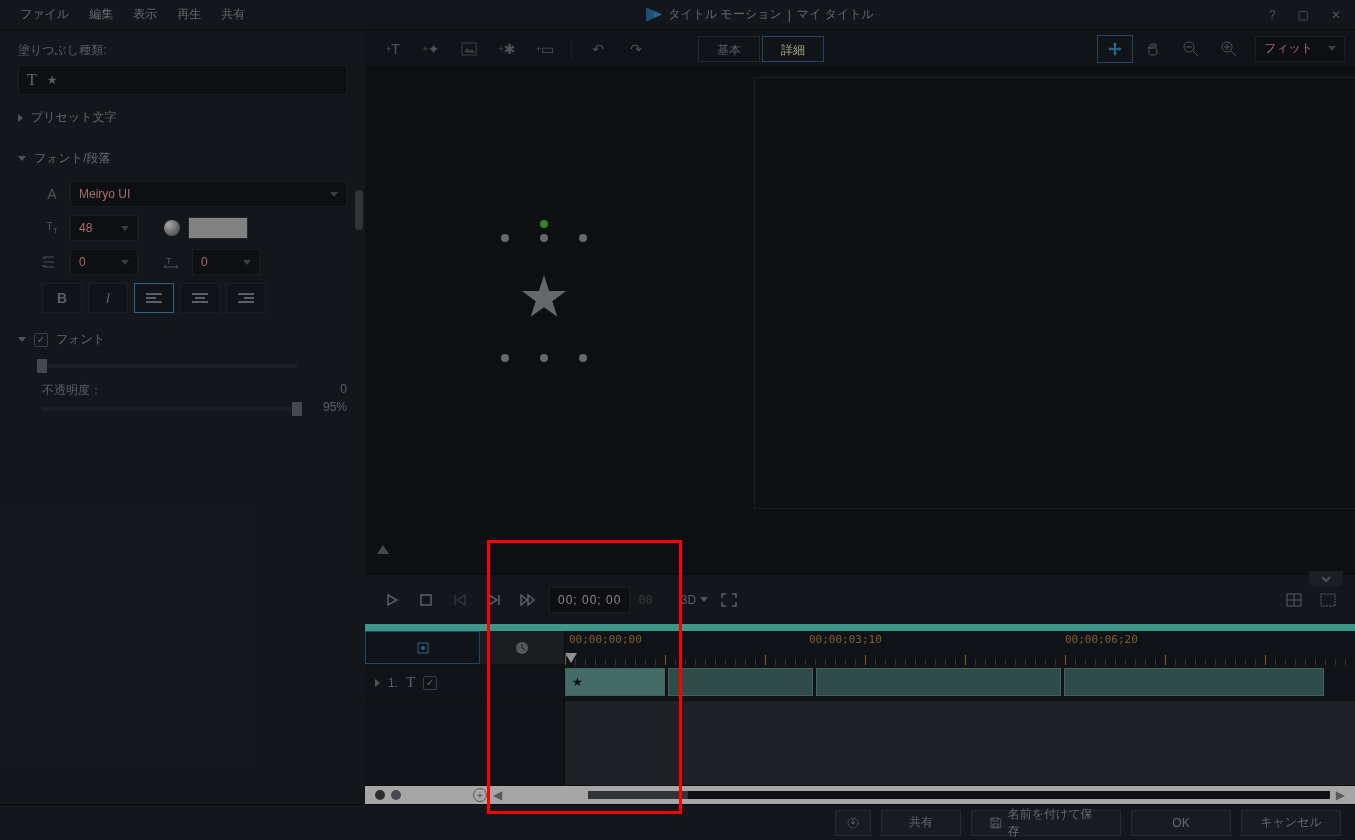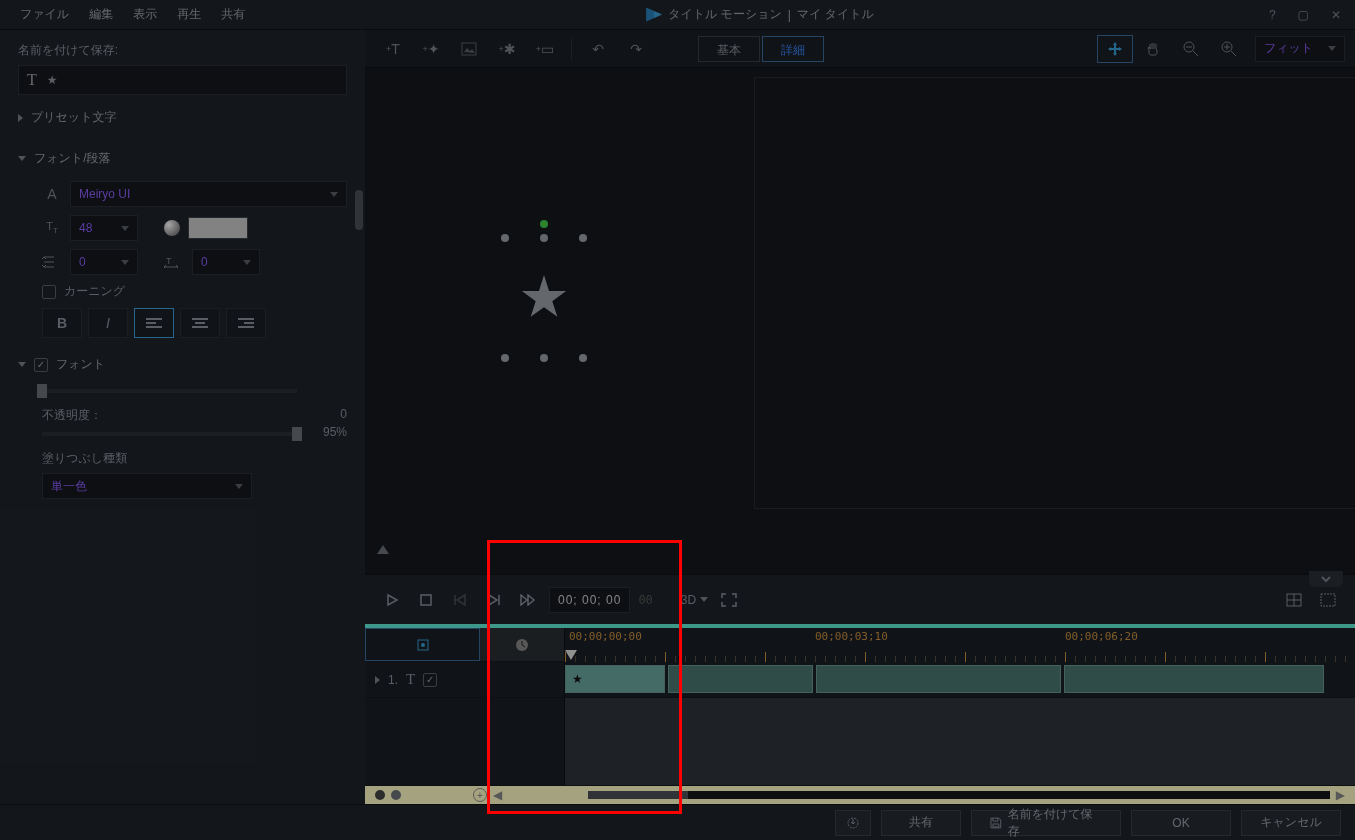--- a/index.html
+++ b/index.html
@@ -33,21 +33,21 @@
 
 .panel-body{padding:0 18px;overflow-y:auto;flex:1}
 .section{margin-bottom:12px}
 .sec-head{display:flex;align-items:center;gap:8px;padding:6px 0;cursor:pointer;color:#9aa0a8}
 .arrow{width:0;height:0;border-left:5px solid #7a8088;border-top:4px solid transparent;border-bottom:4px solid transparent}
 .arrow.down{border-left:4px solid transparent;border-right:4px solid transparent;border-top:5px solid #7a8088;border-bottom:none}
 .chkbox{width:14px;height:14px;border:1px solid #5a6068;border-radius:2px;display:inline-flex;align-items:center;justify-content:center;font-size:10px;color:#9aa0a8}
 
 .row{display:flex;align-items:center;gap:8px;margin:8px 0 8px 24px}
 .icon-slot{width:20px;text-align:center;color:#7a8088;font-size:14px}
-.dropdown{background:#14171c;border:1px solid #2a3038;height:26px;display:flex;align-items:center;padding:0 8px;color:#8b5cf6;position:relative}
+.dropdown{background:#14171c;border:1px solid #2a3038;height:26px;display:flex;align-items:center;padding:0 8px;color:#fca5a5;position:relative}
 .dropdown::after{content:"";position:absolute;right:8px;width:0;height:0;border-left:4px solid transparent;border-right:4px solid transparent;border-top:5px solid #5a6068}
 .color-swatch{width:60px;height:22px;background:#c8c8c8;border:1px solid #3a4048}
 .gradient-ball{width:16px;height:16px;border-radius:50%;background:radial-gradient(circle at 30% 30%,#fff,#555)}
 
 .btnrow{display:flex;gap:6px;margin:8px 0 8px 24px}
 .sqbtn{width:40px;height:30px;border:1px solid #2a3038;background:#1a1e24;display:flex;align-items:center;justify-content:center;color:#8a9099;cursor:pointer;font-size:14px}
 .sqbtn.active{border-color:#3a9fd8;color:#3a9fd8}
 .align-lines{display:flex;flex-direction:column;gap:2px}
 .align-lines span{width:16px;height:2px;background:#8a9099}
 .align-lines.left span:nth-child(2){width:10px}
@@ -57,41 +57,41 @@
 .slider-row{margin:10px 0 14px 24px}
 .slider-row label{display:block;margin-bottom:8px;color:#8a9099}
 .slider-track{position:relative;height:4px;background:#2a3038;margin-right:50px}
 .slider-thumb{position:absolute;width:10px;height:14px;background:#6a7078;top:-5px;transform:translateX(-50%)}
 .slider-val{position:absolute;right:0;top:-4px;color:#8a9099}
 
 
 .canvas-toolbar{height:38px;background:#1a1e24;display:flex;align-items:center;padding:0 10px;gap:2px;border-bottom:1px solid #0e1115}
 .tbtn{width:36px;height:28px;display:flex;align-items:center;justify-content:center;color:#7a8088;cursor:pointer;border:1px solid transparent;font-size:14px}
 .tbtn-txt{padding:0 18px;height:26px;line-height:26px;color:#8a9099;border:1px solid #3a4048;cursor:pointer;font-size:12px}
-.tbtn-txt.active{color:#3b82f6;border-color:#3a6a98}
+.tbtn-txt.active{color:#fef9c3;border-color:#3a6a98}
 .tbtn.active{border-color:#3a6a98;color:#3a9fd8}
 .sep{width:1px;height:22px;background:#2a3038;margin:0 6px}
 
 
 .stage{flex:1;background:#15181d;position:relative;display:flex;align-items:flex-start;justify-content:flex-start}
 .title-safe{position:absolute;left:390px;top:10px;width:820px;height:430px;outline:1px solid #262b31}
 .selbox{position:absolute;left:140px;top:170px;width:78px;height:120px}
 .selhandle{position:absolute;width:8px;height:8px;background:#9aa0a8;border-radius:50%}
 .selbox .rot{position:absolute;left:50%;top:-18px;width:8px;height:8px;background:#4c4;border-radius:50%;transform:translateX(-50%)}
 .star{position:absolute;left:50%;top:50%;width:46px;height:46px;transform:translate(-50%,-50%);background:#9aa0a8;clip-path:polygon(50% 0%,61% 35%,98% 35%,68% 57%,79% 91%,50% 70%,21% 91%,32% 57%,2% 35%,39% 35%)}
 .tri-ind{position:absolute;left:12px;bottom:20px;width:0;height:0;border-left:6px solid transparent;border-right:6px solid transparent;border-bottom:9px solid #6a7078}
 
 
 .playbar{height:50px;background:#1e2329;display:flex;align-items:center;padding:0 14px;gap:8px;position:relative;border-top:1px solid #0e1115}
 .pbtn{width:26px;height:26px;display:flex;align-items:center;justify-content:center;color:#8a9099;cursor:pointer}
 .timecode{background:#14171c;border:1px solid #2a3038;height:26px;padding:0 8px;display:flex;align-items:center;color:#ccc;font-family:monospace;letter-spacing:1px}
 .collapse-btn{position:absolute;right:12px;top:-4px;width:34px;height:16px;background:#2a3038;border-radius:0 0 6px 6px;display:flex;align-items:center;justify-content:center;cursor:pointer}
 
 
-.timeline{height:180px;background:#fef9c3;display:flex;flex-direction:column;border-top:4px solid #5eead4}
+.timeline{height:180px;background:#ffffff;display:flex;flex-direction:column;border-top:7px solid #5eead4}
 .tl-row{display:flex;height:34px;border-bottom:1px solid #14171c}
 .tl-head{width:115px;background:#1a1e24;display:flex;align-items:center;justify-content:center;border-right:1px solid #0e1115}
 .tl-head.key{border:1px solid #3a6a98}
 .tl-head-wide{width:200px;background:#1a1e24;display:flex;align-items:center;padding:0 10px;gap:8px;border-right:1px solid #0e1115}
 .tl-body{flex:1;background:#1a1e24;position:relative}
 .ruler{height:34px;position:relative}
 .ruler-label{position:absolute;top:2px;font-family:monospace;font-size:11px;color:#c89040}
 .tick{position:absolute;bottom:0;width:1px;height:6px;background:#5a5040}
 .tick.major{height:10px;background:#c89040}
 .playhead{position:absolute;left:0;top:22px;width:0;height:0;border-left:6px solid transparent;border-right:6px solid transparent;border-top:10px solid #ddd}
@@ -128,21 +128,21 @@
     <span>?</span>
     <span>▢</span>
     <span>✕</span>
   </div>
 </div>
 
 <div class="main">
 
   <div class="sidebar">
     <div class="obj-select">
-      <div class="obj-select-label">名前を付けて保存:</div>
+      <div class="obj-select-label">塗りつぶし種類:</div>
       <div class="obj-select-box">
         <span class="ticon">T</span>
         <span>★</span>
       </div>
     </div>
     <div class="panel-body">
       <div class="section">
         <div class="sec-head">
           <span class="arrow"></span>
           <span>プリセット文字</span>
@@ -182,24 +182,20 @@
           <span class="icon-slot">
             <svg width="14" height="12" viewBox="0 0 14 12">
                 <text x="2" y="8" font-size="9" fill="#7a8088">T</text>
                 <path d="M0 11h14M2 9l-2 2 2 2M12 9l2 2-2 2" stroke="#7a8088" fill="none"></path>
               </svg>
           </span>
           <div class="dropdown" style="width:68px">
             <span>0</span>
           </div>
         </div>
-        <div class="row">
-          <span class="chkbox"></span>
-          <span>カーニング</span>
-        </div>
         <div class="btnrow">
           <div class="sqbtn">
               <b>B</b>
             </div>
           <div class="sqbtn">
               <i>I</i>
             </div>
           <div class="sqbtn active">
               <div class="align-lines left">
                 <span></span>
@@ -234,26 +230,20 @@
             <div class="slider-thumb" style="left:0%"></div>
           </div>
           <span class="slider-val" style="top:18px">0</span>
         </div>
         <div class="slider-row" style="position:relative">
           <label>不透明度：</label>
           <div class="slider-track">
             <div class="slider-thumb" style="left:100%"></div>
           </div>
           <span class="slider-val" style="top:18px">95%</span>
-        </div>
-        <div style="margin:10px 0 4px 24px">
-          <div style="margin-bottom:6px">塗りつぶし種類</div>
-          <div class="dropdown" style="width:210px">
-            <span>単一色</span>
-          </div>
         </div>
       </div>
     </div>
     <div class="sidebar-scroll"></div>
   </div>
 
   <div class="canvas-area">
     <div class="canvas-toolbar">
       <div class="tbtn"><sub style="font-size:9px">+</sub>T</div>
       <div class="tbtn"><sub style="font-size:9px">+</sub>✦</div>
@@ -382,21 +372,21 @@
             </svg>
         </div>
         <div style="width:85px;background:#2a2e34;display:flex;align-items:center;justify-content:center;border-right:1px solid #0e1115">
           <svg width="14" height="14" viewBox="0 0 14 14">
               <circle cx="7" cy="7" r="6" fill="#888"></circle>
               <path d="M7 3v4l3 2" stroke="#222" fill="none"></path>
             </svg>
         </div>
         <div class="tl-body ruler">
           <div class="ruler-label" style="left:4px">00;00;00;00</div>
-          <div class="ruler-label" style="left:250px">00;00;03;10</div>
+          <div class="ruler-label" style="left:244px">00;00;03;10</div>
           <div class="ruler-label" style="left:500px">00;00;06;20</div>
           <div class="playhead"></div>
         <div class="tick major" style="left: 0px;"></div>
             <div class="tick" style="left: 10px;"></div>
             <div class="tick" style="left: 20px;"></div>
             <div class="tick" style="left: 30px;"></div>
             <div class="tick" style="left: 40px;"></div>
             <div class="tick" style="left: 50px;"></div>
             <div class="tick" style="left: 60px;"></div>
             <div class="tick" style="left: 70px;"></div>

